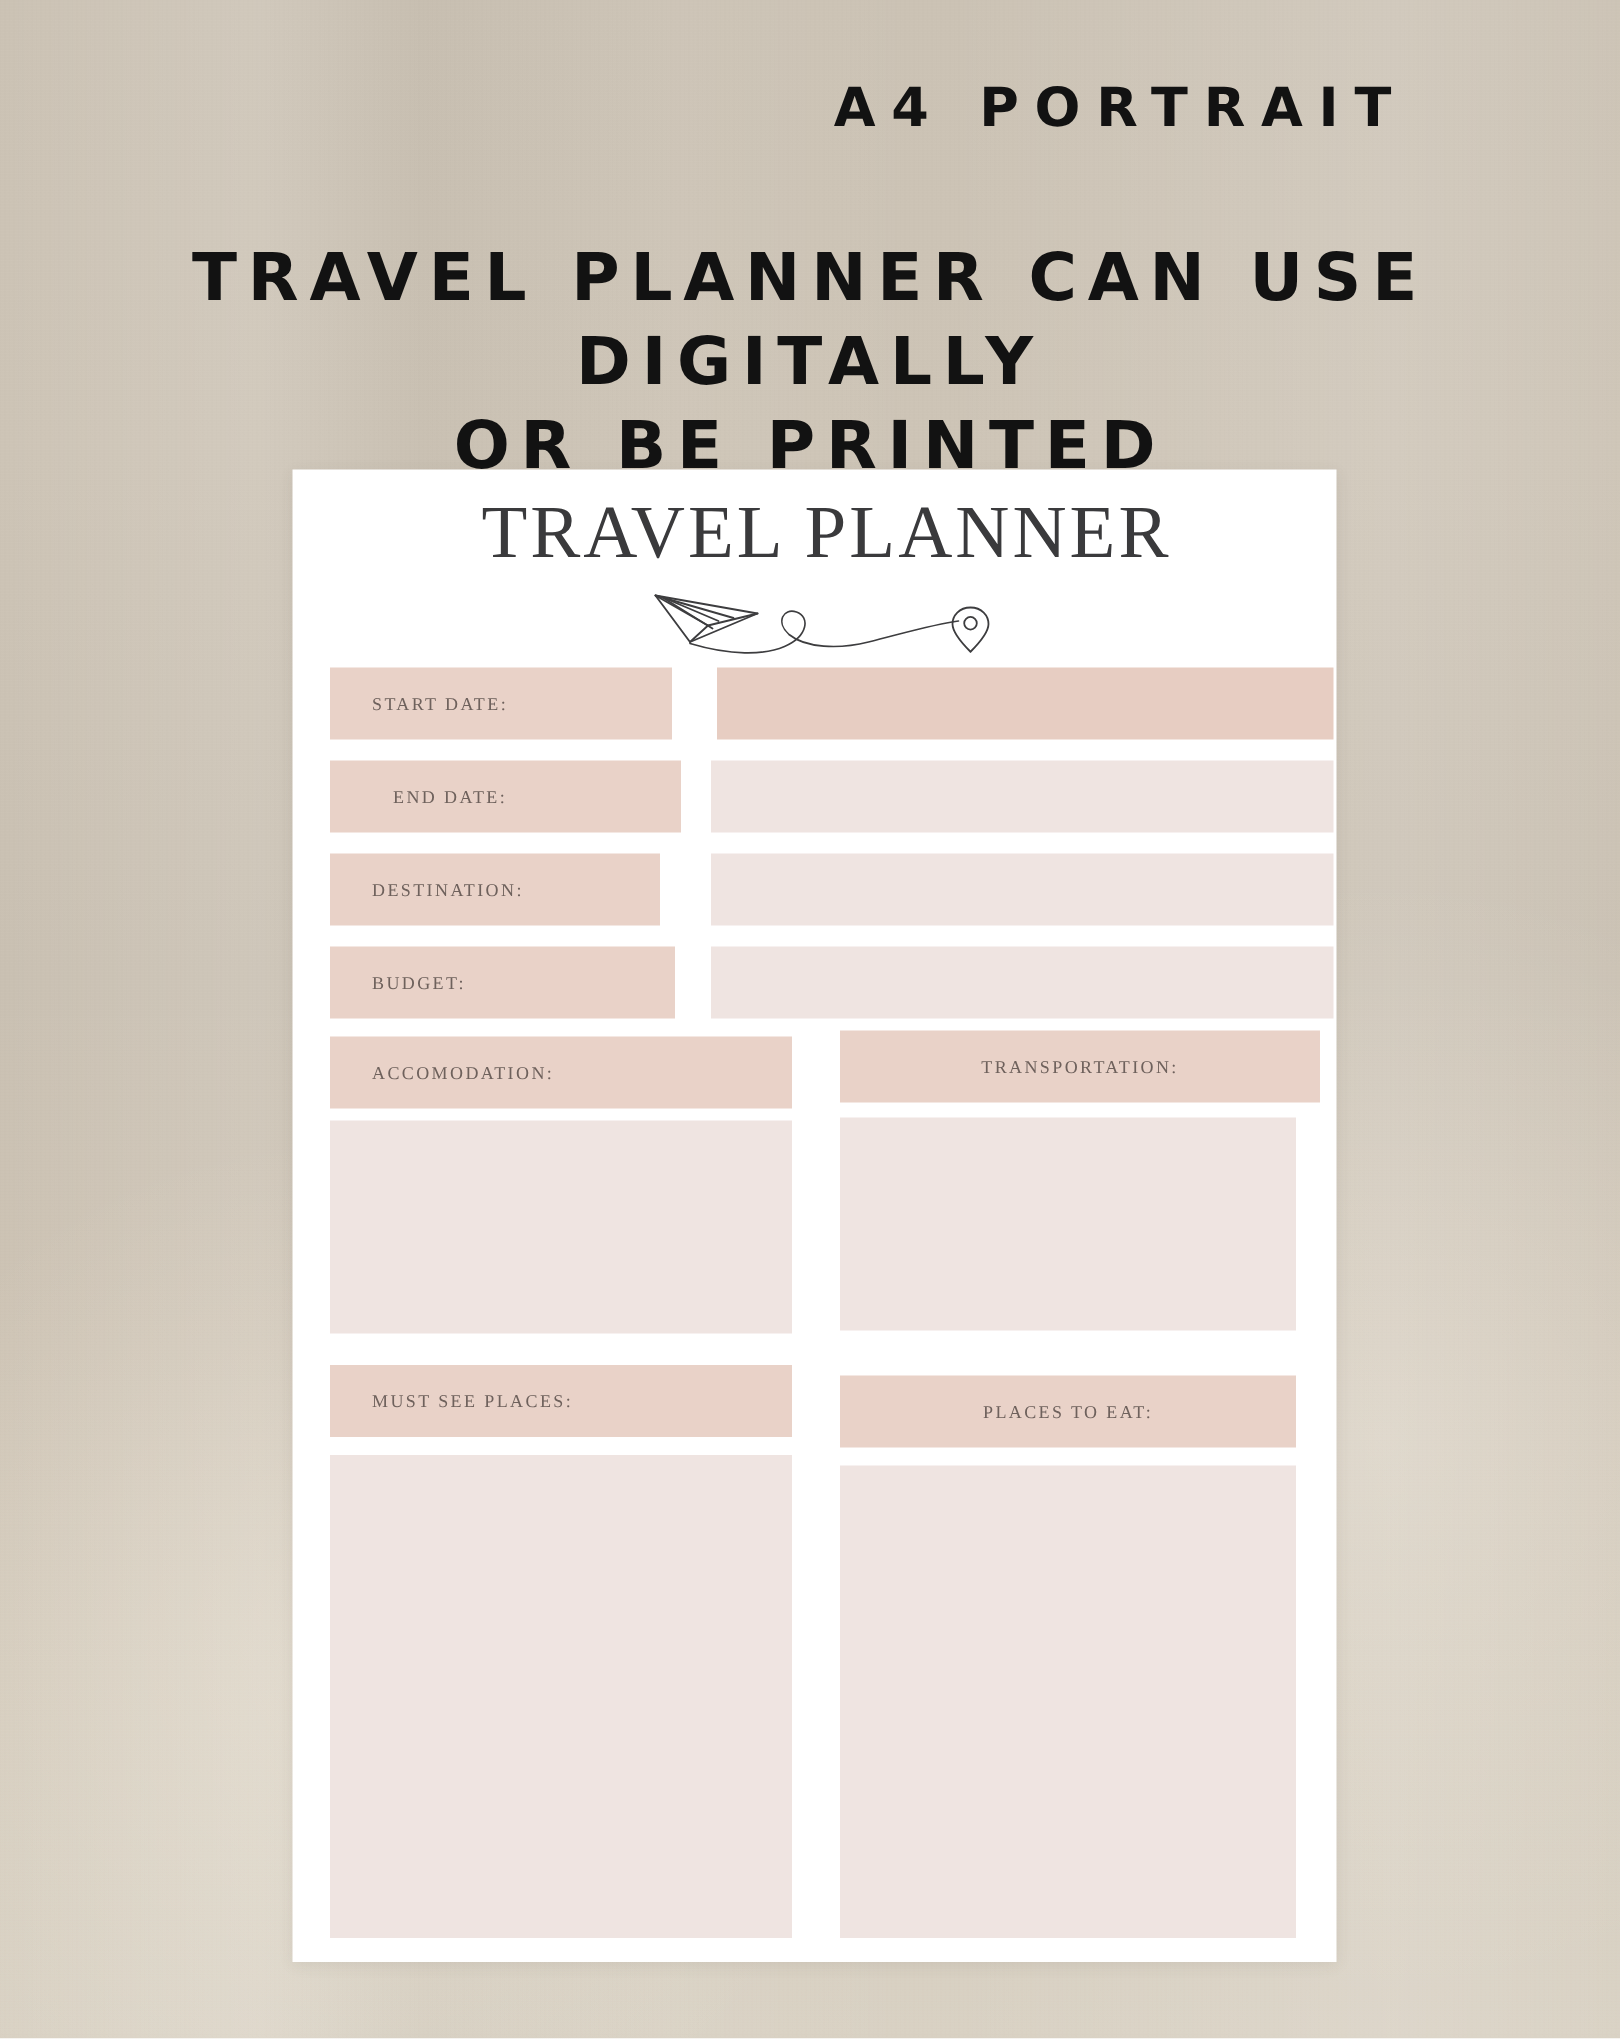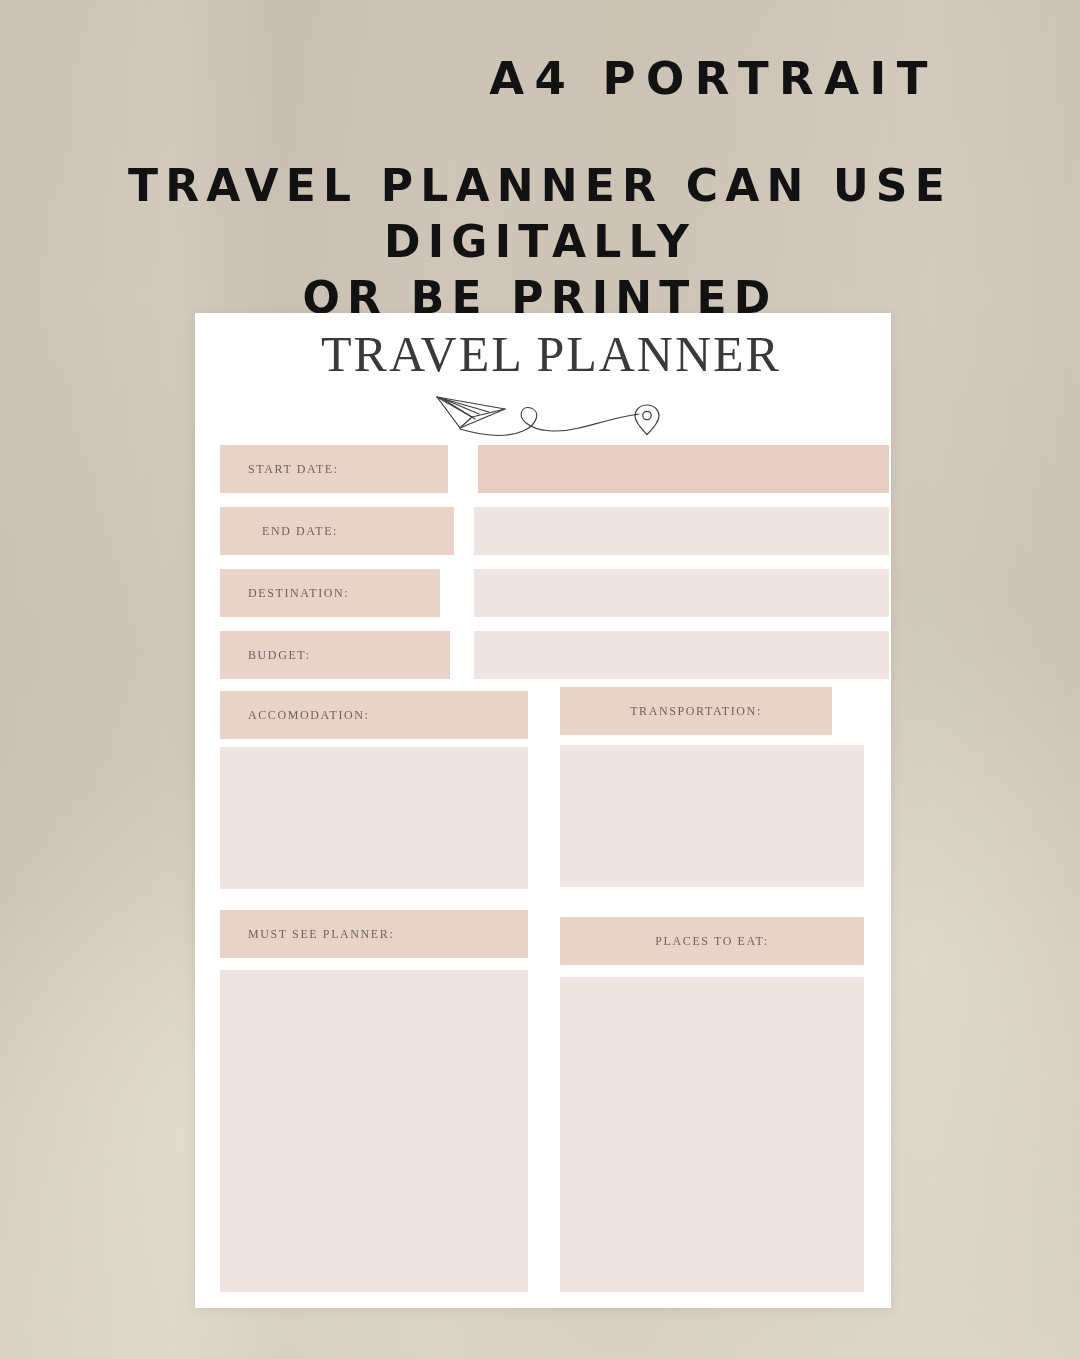--- a/index.html
+++ b/index.html
@@ -62,21 +62,21 @@
 
   
   .heading-top {
     position: absolute;
     left: 0; right: 0;
     text-align: right;
     padding-right: 142px;
     top: 52px;
     font-family: "DejaVu Sans", sans-serif;
     font-weight: 700;
-    font-size: 45px;
+    font-size: 36px;
     letter-spacing: 10.5px;
     color: #121212;
     white-space: nowrap;
   }
 
   .heading-sub {
     position: absolute;
     left: 0; right: 0;
     top: 158px;
     text-align: center;
@@ -229,27 +229,27 @@
         <span class="label-text">BUDGET:</span>
       </div>
       <div class="value-box" style="left:254px; width:415px;"></div>
     </div>
 
     <div class="label-box" style="left:25px; top:378px; width:308px;">
       <span class="label-text">ACCOMODATION:</span>
     </div>
     <div class="fill-box" style="left:25px; top:434px; width:308px; height:142px;"></div>
 
-    <div class="label-box center" style="left:365px; top:374px; width:272px;">
+    <div class="label-box center" style="left:365px; top:374px; width:320px;">
       <span class="label-text">TRANSPORTATION:</span>
     </div>
     <div class="fill-box" style="left:365px; top:432px; width:304px; height:142px;"></div>
 
     <div class="label-box" style="left:25px; top:597px; width:308px;">
-      <span class="label-text">MUST SEE PLANNER:</span>
+      <span class="label-text">MUST SEE PLACES:</span>
     </div>
     <div class="fill-box" style="left:25px; top:657px; width:308px; height:322px;"></div>
 
     <div class="label-box center" style="left:365px; top:604px; width:304px;">
       <span class="label-text">PLACES TO EAT:</span>
     </div>
     <div class="fill-box" style="left:365px; top:664px; width:304px; height:315px;"></div>
 
   </div>
 </div>

